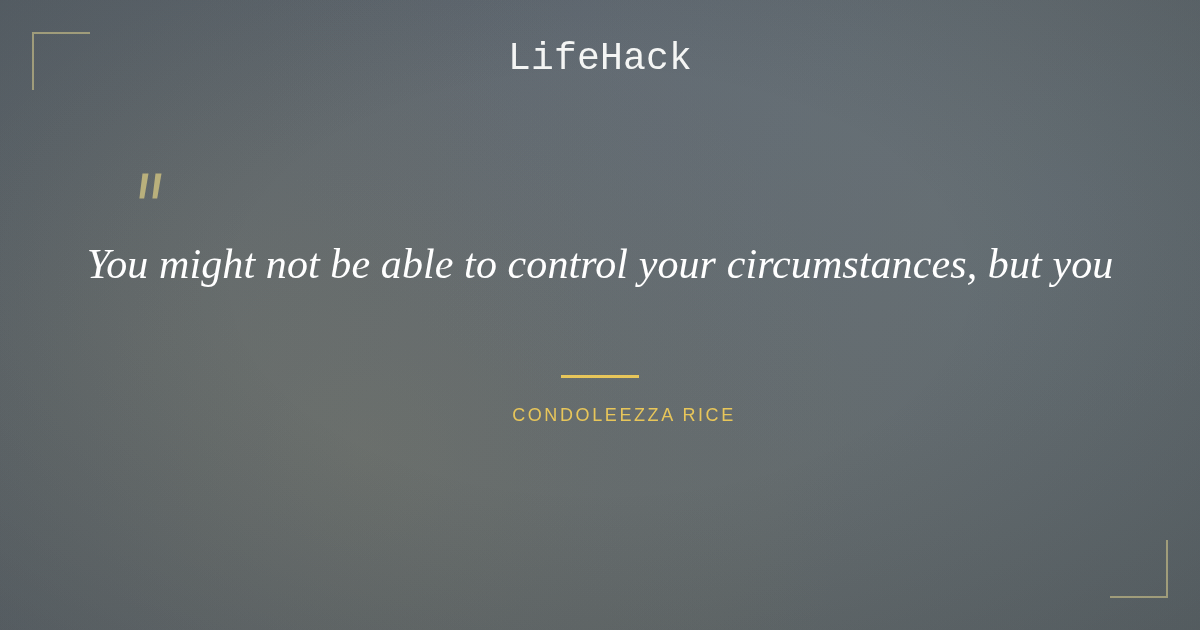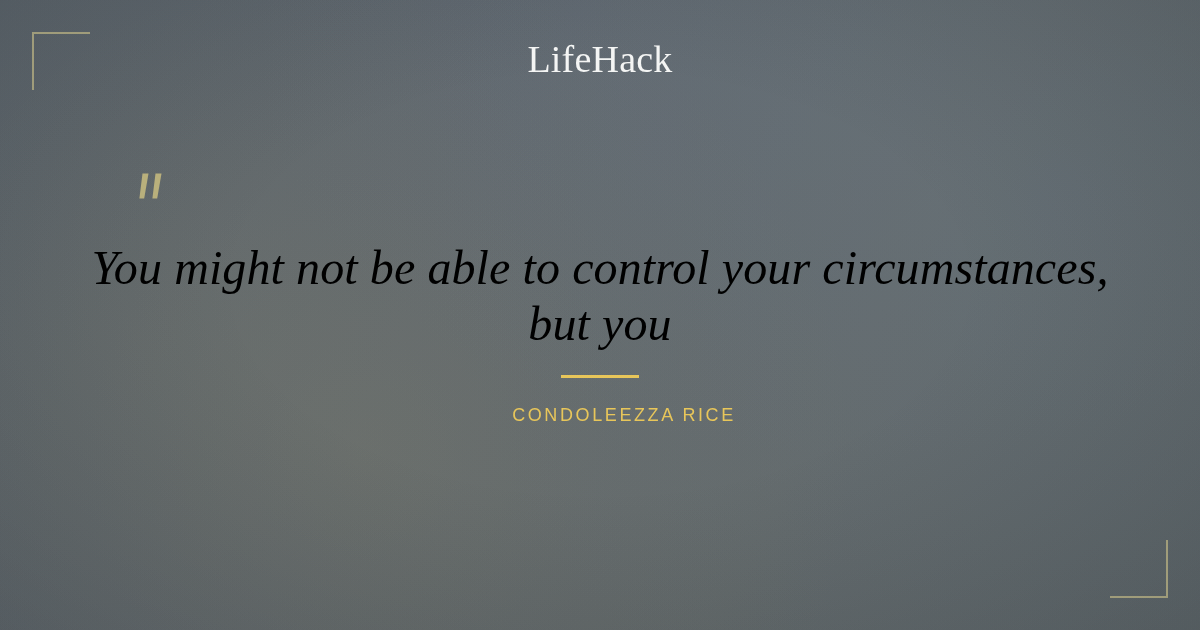--- a/index.html
+++ b/index.html
@@ -68,21 +68,21 @@
   
   .brand {
     position: absolute;
     top: 40px;
     left: 0;
     width: 100%;
     text-align: center;
   }
   .brand-logo {
     display: inline-block;
-    font-family: Liberation Serif, serif;
+    font-family: Liberation Mono, monospace;
     font-size: 38px;
     line-height: 1;
     color: #f4f5f4;
     letter-spacing: 0.2px;
   }
 
   
   .quote-mark {
     position: absolute;
     top: 168px;
@@ -96,23 +96,23 @@
   .quote-body {
     position: absolute;
     top: 240px;
     left: 70px;
     width: 1060px;
     text-align: center;
   }
   .quote-text {
     font-family: "Liberation Serif", "DejaVu Serif", serif;
     font-style: italic;
-    font-size: 48px;
+    font-size: 42px;
     line-height: 1.17;
-    color: #000000;
+    color: #ffffff;
     letter-spacing: 0.1px;
   }
 
   
   .attribution-block {
     position: absolute;
     top: 375px;
     left: 0;
     width: 100%;
     text-align: center;

